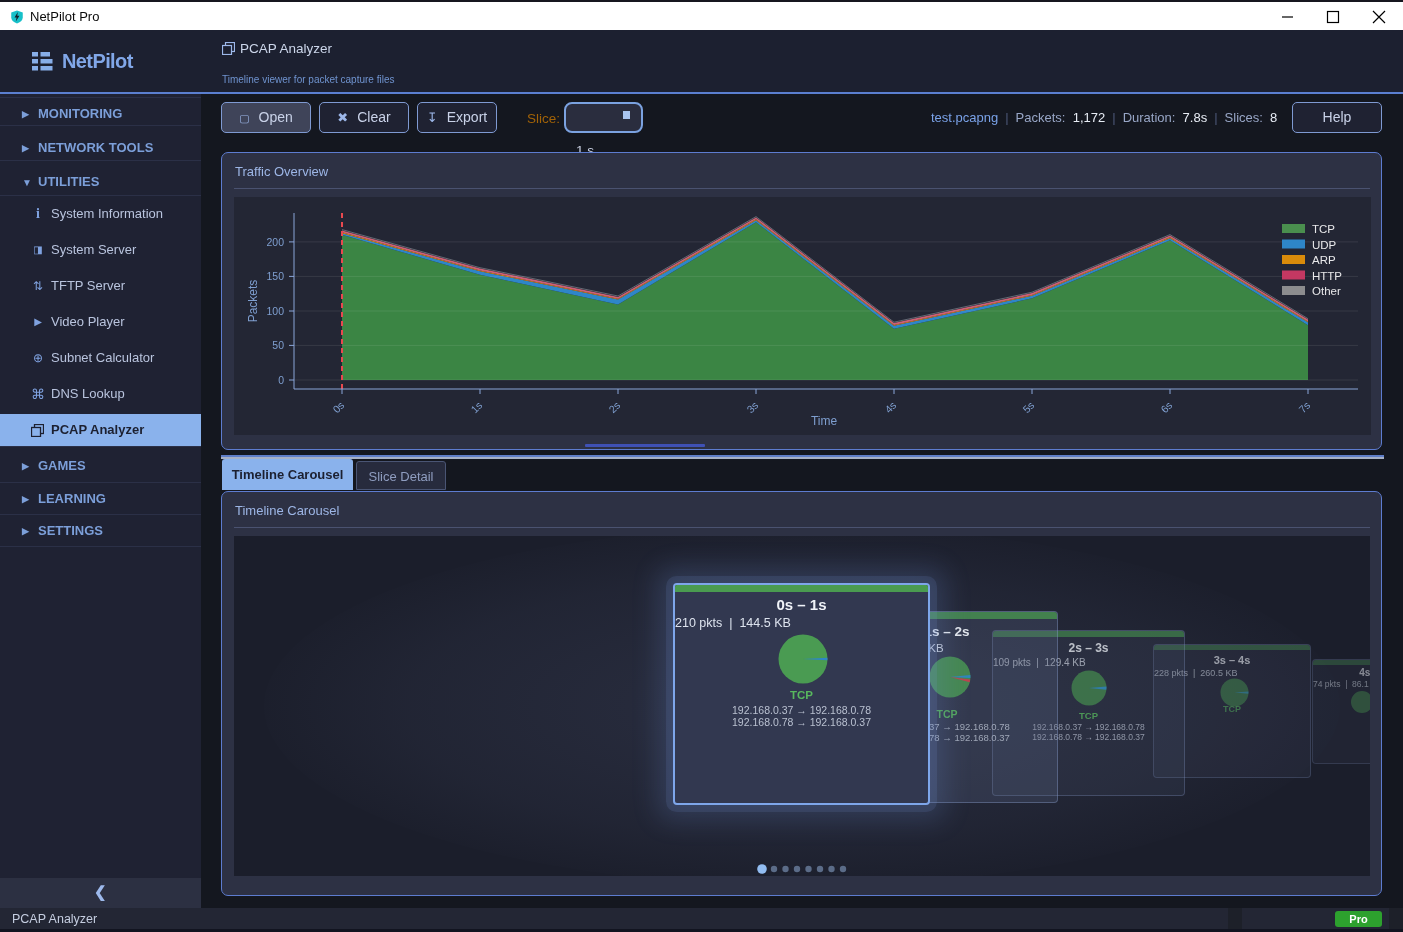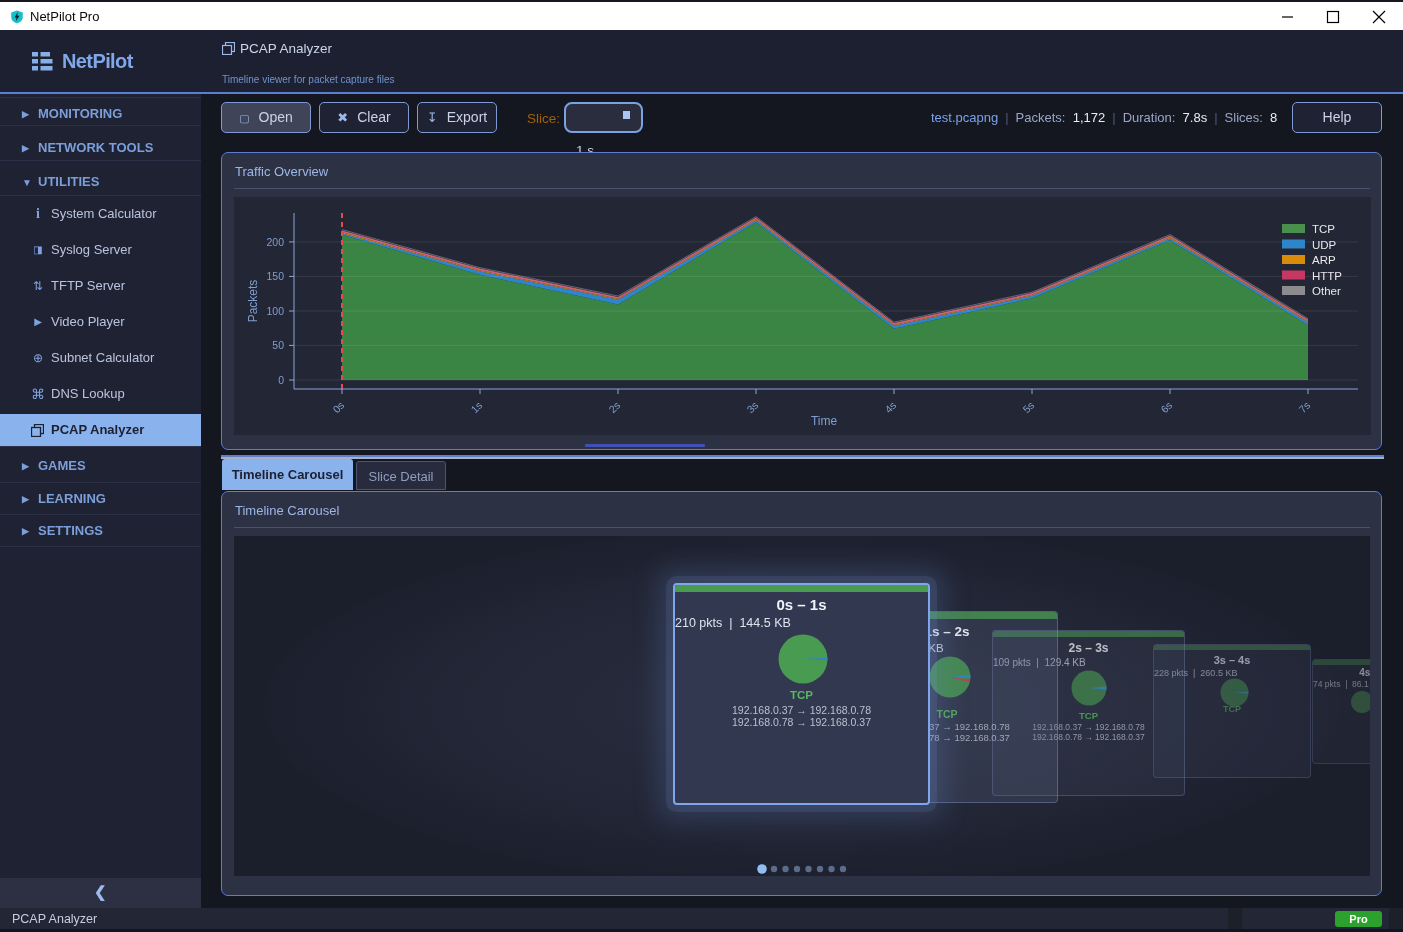--- a/index.html
+++ b/index.html
@@ -131,25 +131,25 @@
         <span class="lbl">NETWORK TOOLS</span>
       </div>
     <div class="ssep" style="top:66px"></div>
     <div class="snavhead" style="top:71px">
         <span class="arr" style="font-size:10px;color:#7c9fd9">▼</span>
         <span class="lbl">UTILITIES</span>
       </div>
     <div class="ssep" style="top:101px"></div>
     <div class="snavitem" style="top:103px">
         <span class="ico" style="font-family:'Liberation Serif',serif;font-weight:bold;font-size:14px">i</span>
-        <span class="lbl">System Calculator</span>
+        <span class="lbl">System Information</span>
       </div>
     <div class="snavitem" style="top:139px">
         <span class="ico" style="font-size:10px">◨</span>
-        <span class="lbl">Syslog Server</span>
+        <span class="lbl">System Server</span>
       </div>
     <div class="snavitem" style="top:175px">
         <span class="ico">⇅</span>
         <span class="lbl">TFTP Server</span>
       </div>
     <div class="snavitem" style="top:211px">
         <span class="ico" style="font-size:10px">▶</span>
         <span class="lbl">Video Player</span>
       </div>
     <div class="snavitem" style="top:247px">

